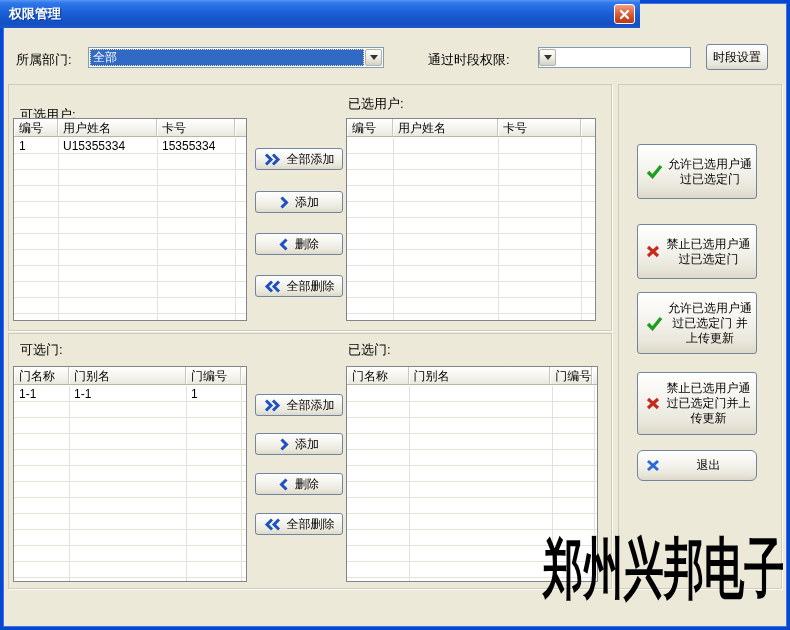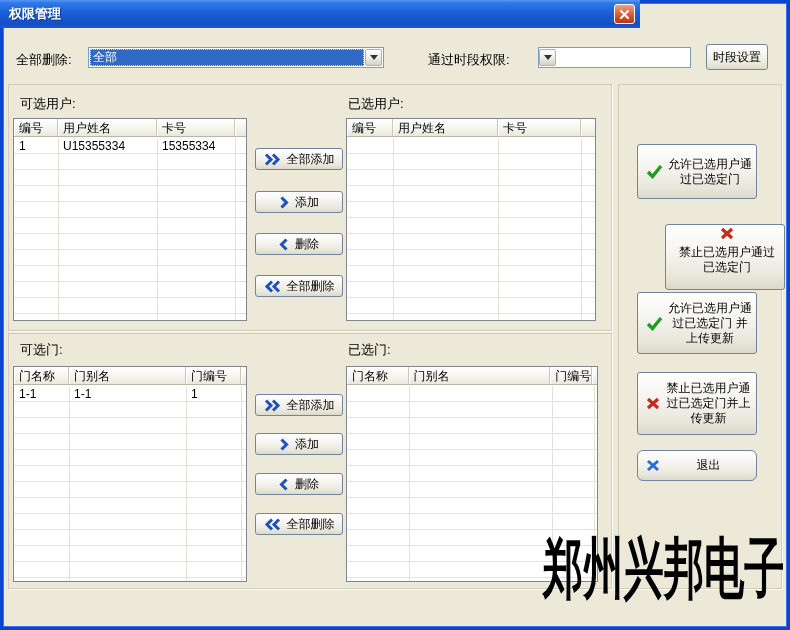--- a/index.html
+++ b/index.html
@@ -61,42 +61,42 @@
 
   <div class="titlebar">
     <span class="title">权限管理</span>
     <div class="closebtn">
       <svg width="11" height="11" viewBox="0 0 11 11">
         <path d="M2 2 L9 9 M9 2 L2 9" stroke="#fff" stroke-width="2.2" fill="none" stroke-linecap="round"></path>
       </svg>
     </div>
   </div>
 
-  <span class="lbl" style="left:16px;top:51px;">全部删除:</span>
+  <span class="lbl" style="left:16px;top:51px;">所属部门:</span>
   <div class="combo" style="left:88px;top:47px;width:296px;">
     <div class="combo-text sel">全部</div>
     <div class="combo-arrow">
       <span class="tri"></span>
     </div>
   </div>
 
   <span class="lbl" style="left:428px;top:51px;">通过时段权限:</span>
   <div class="combo" style="left:538px;top:47px;width:153px;">
     <div class="combo-arrow">
       <span class="tri"></span>
     </div>
   </div>
 
   <button class="xpbtn" style="left:706px;top:44px;width:62px;height:26px;">时段设置</button>
 
   <div class="group" style="left:8px;top:84px;width:604px;height:247px;"></div>
   <div class="group" style="left:8px;top:333px;width:604px;height:256px;"></div>
   <div class="group" style="left:618px;top:84px;width:164px;height:505px;"></div>
 
-  <span class="lbl" style="left:20px;top:95px;">可选用户:</span>
+  <span class="lbl" style="left:20px;top:106px;">可选用户:</span>
   <span class="lbl" style="left:348px;top:95px;">已选用户:</span>
 
   <div class="lv" style="left:13px;top:118px;width:234px;height:203px;">
     <div class="lv-head">
       <div class="hc" style="width:44px;">编号</div>
       <div class="hc" style="width:99px;">用户姓名</div>
       <div class="hc" style="width:78px;">卡号</div>
       <div class="hc fill"></div>
     </div>
     <div class="lv-body">
@@ -215,21 +215,21 @@
     <span>全部删除</span>
   </button>
 
   <button class="xpbtn abtn" style="left:637px;top:144px;height:55px;">
     <svg width="17" height="15" viewBox="0 0 17 15">
       <path d="M2 8 L6.5 12.5 L15 2" stroke="#1E9E1E" stroke-width="3.4" fill="none"></path>
     </svg>
     <span class="txt">允许已选用户通过已选定门</span>
   </button>
 
-  <button class="xpbtn abtn" style="left:665px;top:224px;height:66px;flex-direction:column;">
+  <button class="xpbtn abtn" style="left:637px;top:224px;height:55px;">
     <svg width="14" height="13" viewBox="0 0 14 13">
       <path d="M2 2 L12 11 M12 2 L2 11" stroke="#C42B1C" stroke-width="3.2" fill="none"></path>
     </svg>
     <span class="txt">禁止已选用户通过已选定门</span>
   </button>
 
   <button class="xpbtn abtn" style="left:637px;top:292px;height:62px;">
     <svg width="17" height="15" viewBox="0 0 17 15">
       <path d="M2 8 L6.5 12.5 L15 2" stroke="#1E9E1E" stroke-width="3.4" fill="none"></path>
     </svg>

